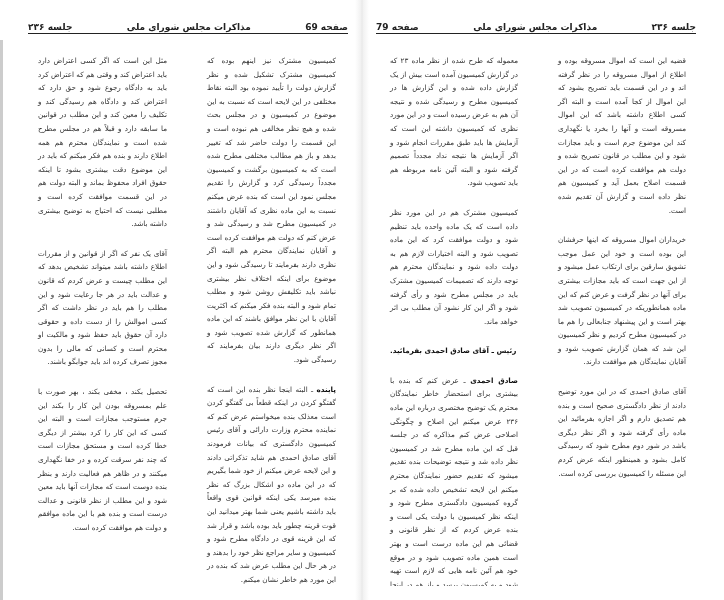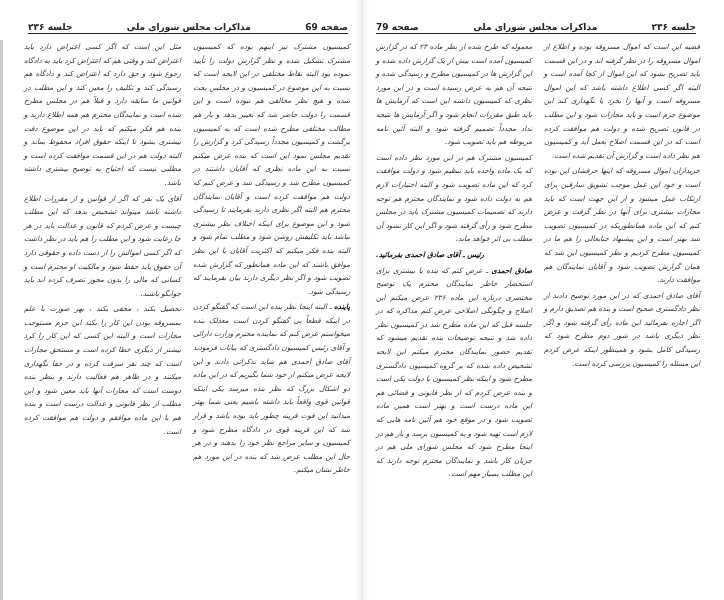--- a/index.html
+++ b/index.html
@@ -5,21 +5,21 @@
   html,body{margin:0;padding:0;background:#fff;}
   body{width:724px;height:600px;position:relative;overflow:hidden;font-family:"DejaVu Sans",sans-serif;color:#222;}
   .page{position:absolute;top:0;height:600px;direction:rtl;}
   .page-left{left:0;width:362px;}
   .page-right{left:362px;width:362px;}
   .header{position:absolute;top:18px;left:28px;right:14px;height:14px;display:flex;justify-content:space-between;align-items:flex-end;font-size:9px;font-weight:bold;border-bottom:1.5px solid #222;padding-bottom:1px;}
   .page-right .header{left:14px;right:28px;}
   .cols{position:absolute;top:38px;left:22px;right:10px;bottom:14px;display:flex;gap:8px;}
   .page-right .cols{left:12px;right:22px;}
   .col{flex:1;font-size:7.2px;line-height:13.6px;text-align:justify;overflow:hidden;color:#333;}
-  .col p{margin:2px;font-style:italic;}
+  .col p{margin:16px;}
   .speaker{font-weight:bold;color:#111;}
   .center{text-align:left;font-weight:bold;color:#111;}
   .gutter{position:absolute;left:355px;top:0;width:14px;height:600px;background:linear-gradient(90deg,#fff,#f2f2f2 40%,#e9e9e9 50%,#f2f2f2 60%,#fff);}
   .scan-edge{position:absolute;left:0;top:40px;width:3px;height:560px;background:#ccc;}
 </style>
 </head>
 <body>
 
 <div class="scan-edge"></div>
 

